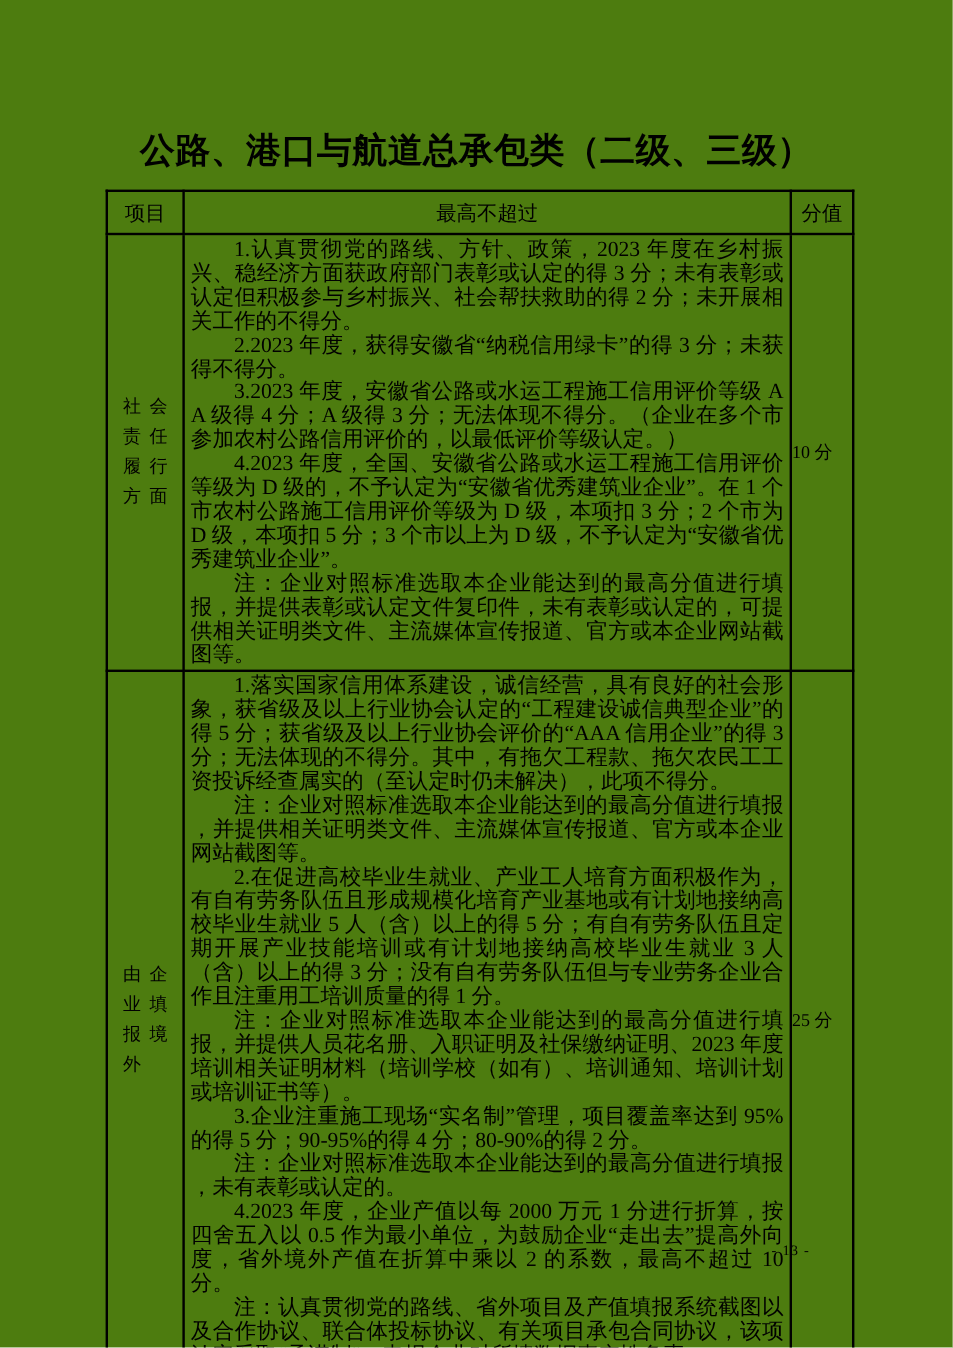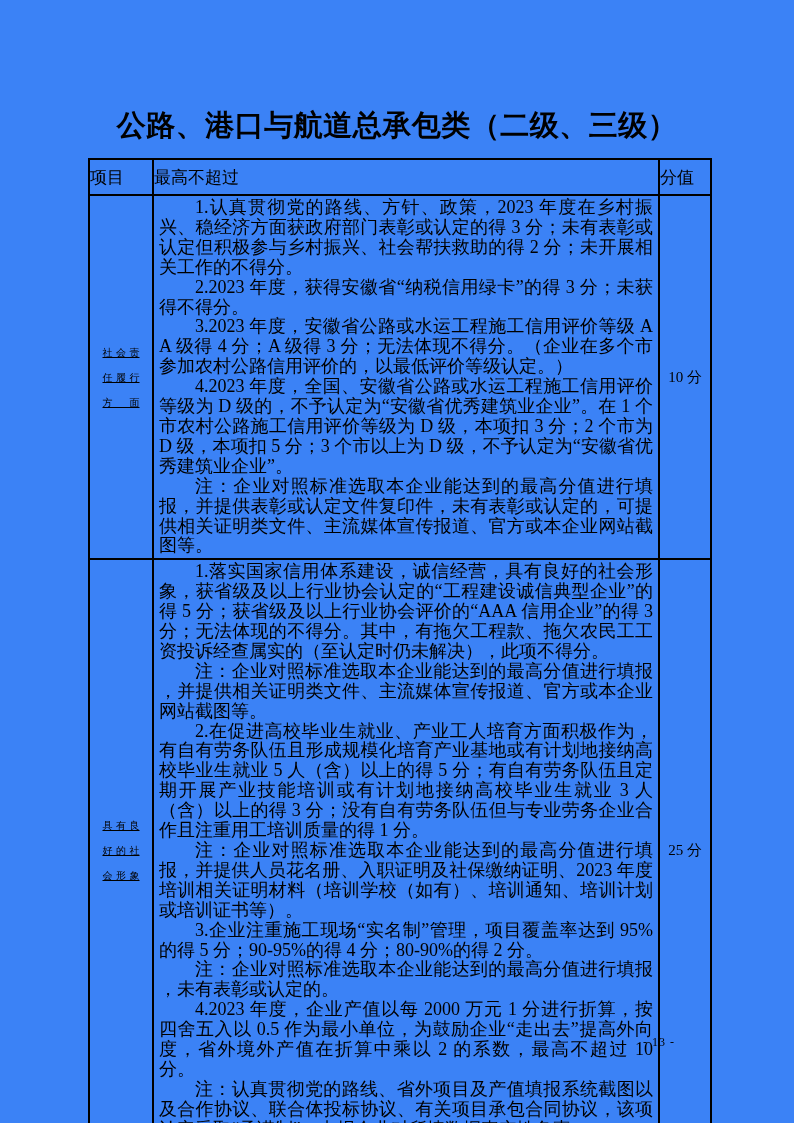--- a/index.html
+++ b/index.html
@@ -10,21 +10,21 @@
   body {
     width: 794px;
     height: 1123px;
     position: relative;
     color: #000000;
     font-family: "Liberation Serif", "DejaVu Serif", serif;
   }
   .page {
     position: absolute;
     inset: 0;
-    background: #3b82f6;
+    background: #4d7c0f;
   }
   .title {
     position: absolute;
     top: 106px;
     left: 0;
     width: 794px;
     margin: 0;
     text-align: center;
     font-size: 29px;
     font-weight: bold;
@@ -44,56 +44,54 @@
     border: 2px solid #000000;
     padding: 0;
   }
   .col-item { width: 64px; }
   .col-standard { width: 506px; }
   .col-score { width: 52px; }
   .header-row th {
     height: 34px;
     font-size: 17px;
     font-weight: normal;
-    text-align: left;
+    text-align: center;
     vertical-align: middle;
   }
   .row-social .standard-cell { height: 278px; }
   .row-business .standard-cell { height: 496px; }
   .item-cell {
     vertical-align: middle;
     text-align: center;
   }
   .item-label {
     width: 37px;
     margin: 0 auto;
-    font-size: 10px;
+    font-size: 15px;
     line-height: 25px;
     text-align: justify;
     text-align-last: justify;
     word-break: break-all;
-    text-decoration: underline;
   }
   .standard-cell {
     vertical-align: top;
   }
   .standard-content {
     padding: 2px 5px 2px 5px;
   }
   .standard-content p.para {
     margin: 0;
     font-size: 18px;
     line-height: 19.9px;
     text-align: justify;
     text-indent: 2em;
     word-break: break-all;
   }
   .score-cell {
     vertical-align: middle;
-    text-align: center;
     font-size: 15px;
     white-space: nowrap;
   }
   .page-number {
     position: absolute;
     top: 1035px;
     right: 119px;
     font-size: 12px;
     letter-spacing: 1px;
     white-space: pre;
@@ -130,21 +128,21 @@
               <p class="para">2.2023 年度，获得安徽省“纳税信用绿卡”的得 3 分；未获得不得分。</p>
               <p class="para">3.2023 年度，安徽省公路或水运工程施工信用评价等级 AA 级得 4 分；A 级得 3 分；无法体现不得分。（企业在多个市参加农村公路信用评价的，以最低评价等级认定。）</p>
               <p class="para">4.2023 年度，全国、安徽省公路或水运工程施工信用评价等级为 D 级的，不予认定为“安徽省优秀建筑业企业”。在 1 个市农村公路施工信用评价等级为 D 级，本项扣 3 分；2 个市为 D 级，本项扣 5 分；3 个市以上为 D 级，不予认定为“安徽省优秀建筑业企业”。</p>
               <p class="para">注：企业对照标准选取本企业能达到的最高分值进行填报，并提供表彰或认定文件复印件，未有表彰或认定的，可提供相关证明类文件、主流媒体宣传报道、官方或本企业网站截图等。</p>
             </div>
         </td>
         <td class="score-cell">10 分</td>
       </tr>
       <tr class="row-business">
         <td class="item-cell">
-          <div class="item-label">具有良好的社会形象</div>
+          <div class="item-label">由企业填报境外</div>
         </td>
         <td class="standard-cell">
           <div class="standard-content">
               <p class="para">1.落实国家信用体系建设，诚信经营，具有良好的社会形象，获省级及以上行业协会认定的“工程建设诚信典型企业”的得 5 分；获省级及以上行业协会评价的“AAA 信用企业”的得 3 分；无法体现的不得分。其中，有拖欠工程款、拖欠农民工工资投诉经查属实的（至认定时仍未解决），此项不得分。</p>
               <p class="para">注：企业对照标准选取本企业能达到的最高分值进行填报 ，并提供相关证明类文件、主流媒体宣传报道、官方或本企业网站截图等。</p>
               <p class="para">2.在促进高校毕业生就业、产业工人培育方面积极作为，有自有劳务队伍且形成规模化培育产业基地或有计划地接纳高校毕业生就业 5 人（含）以上的得 5 分；有自有劳务队伍且定期开展产业技能培训或有计划地接纳高校毕业生就业 3 人（含）以上的得 3 分；没有自有劳务队伍但与专业劳务企业合作且注重用工培训质量的得 1 分。</p>
               <p class="para">注：企业对照标准选取本企业能达到的最高分值进行填报，并提供人员花名册、入职证明及社保缴纳证明、2023 年度培训相关证明材料（培训学校（如有）、培训通知、培训计划或培训证书等）。</p>
               <p class="para">3.企业注重施工现场“实名制”管理，项目覆盖率达到 95%的得 5 分；90-95%的得 4 分；80-90%的得 2 分。</p>
               <p class="para">注：企业对照标准选取本企业能达到的最高分值进行填报 ，未有表彰或认定的。</p>
               <p class="para">4.2023 年度，企业产值以每 2000 万元 1 分进行折算，按四舍五入以 0.5 作为最小单位，为鼓励企业“走出去”提高外向度，省外境外产值在折算中乘以 2 的系数，最高不超过 10 分。</p>

